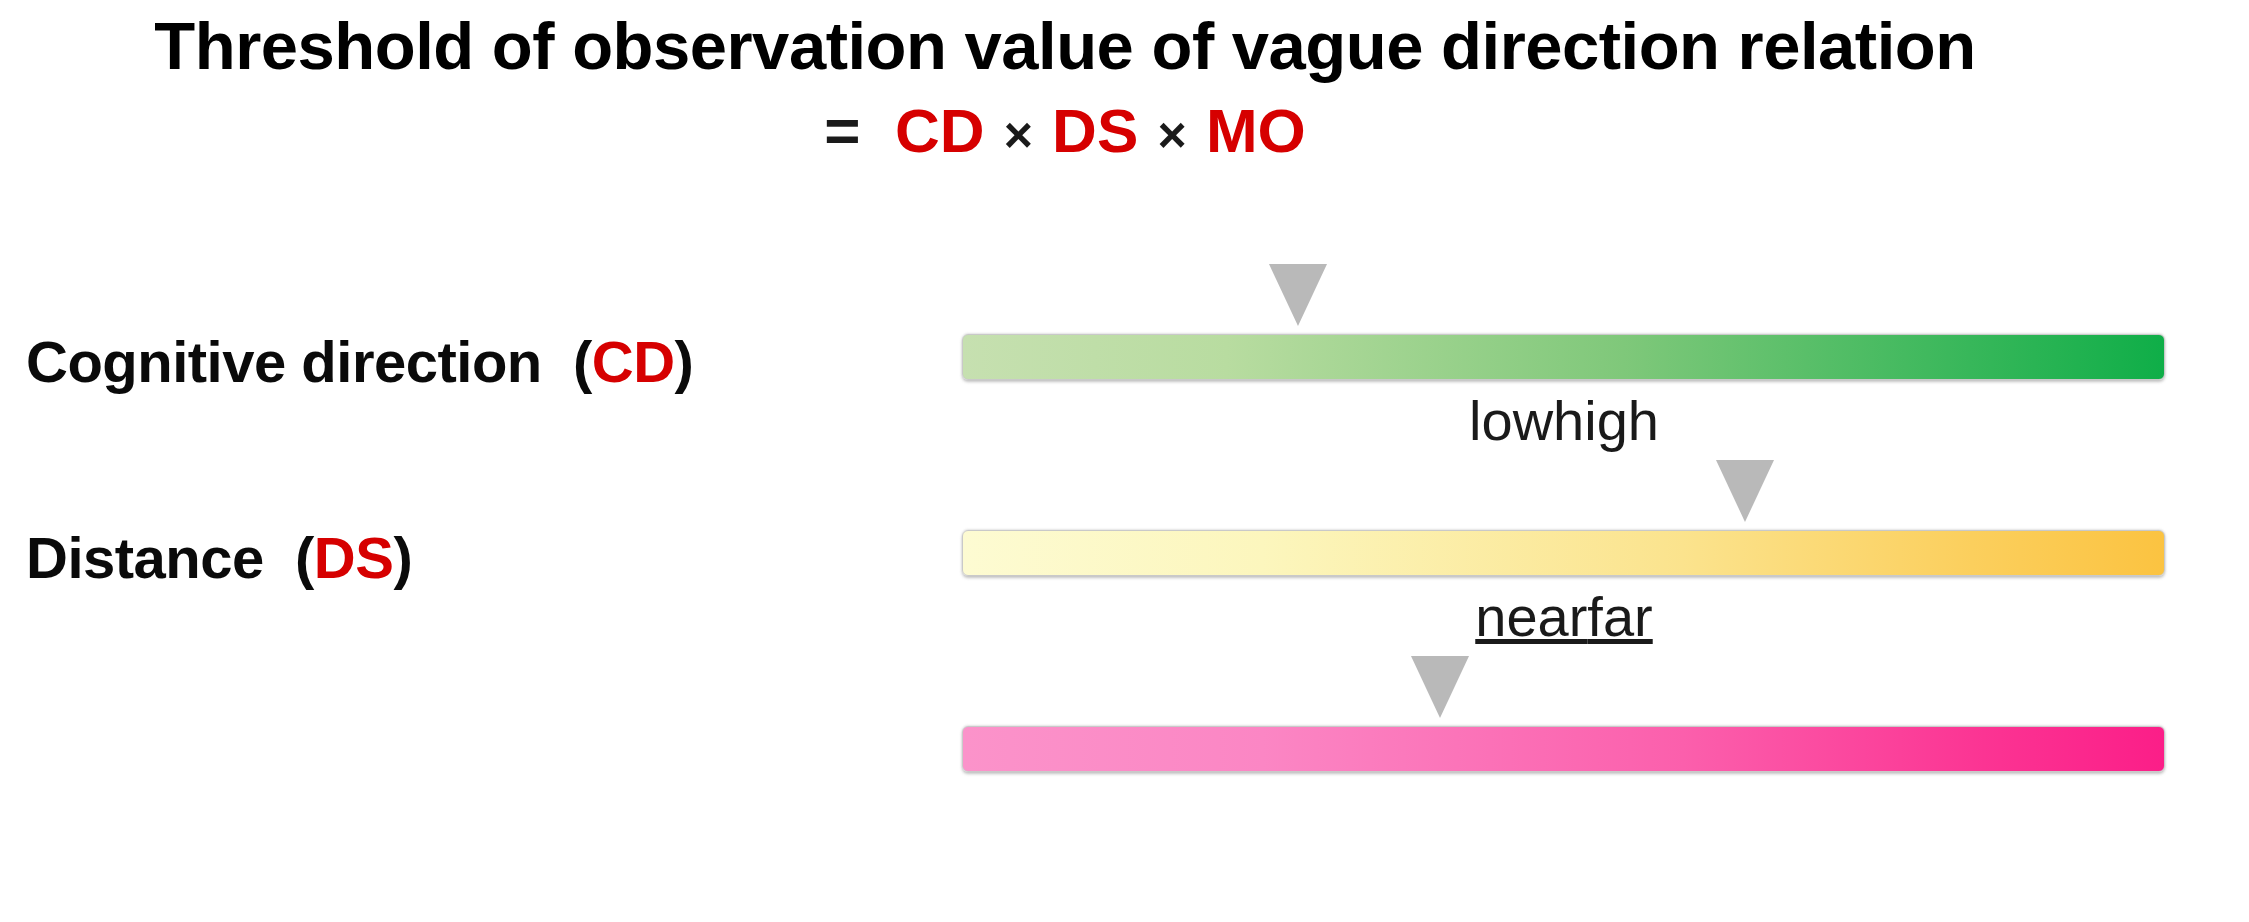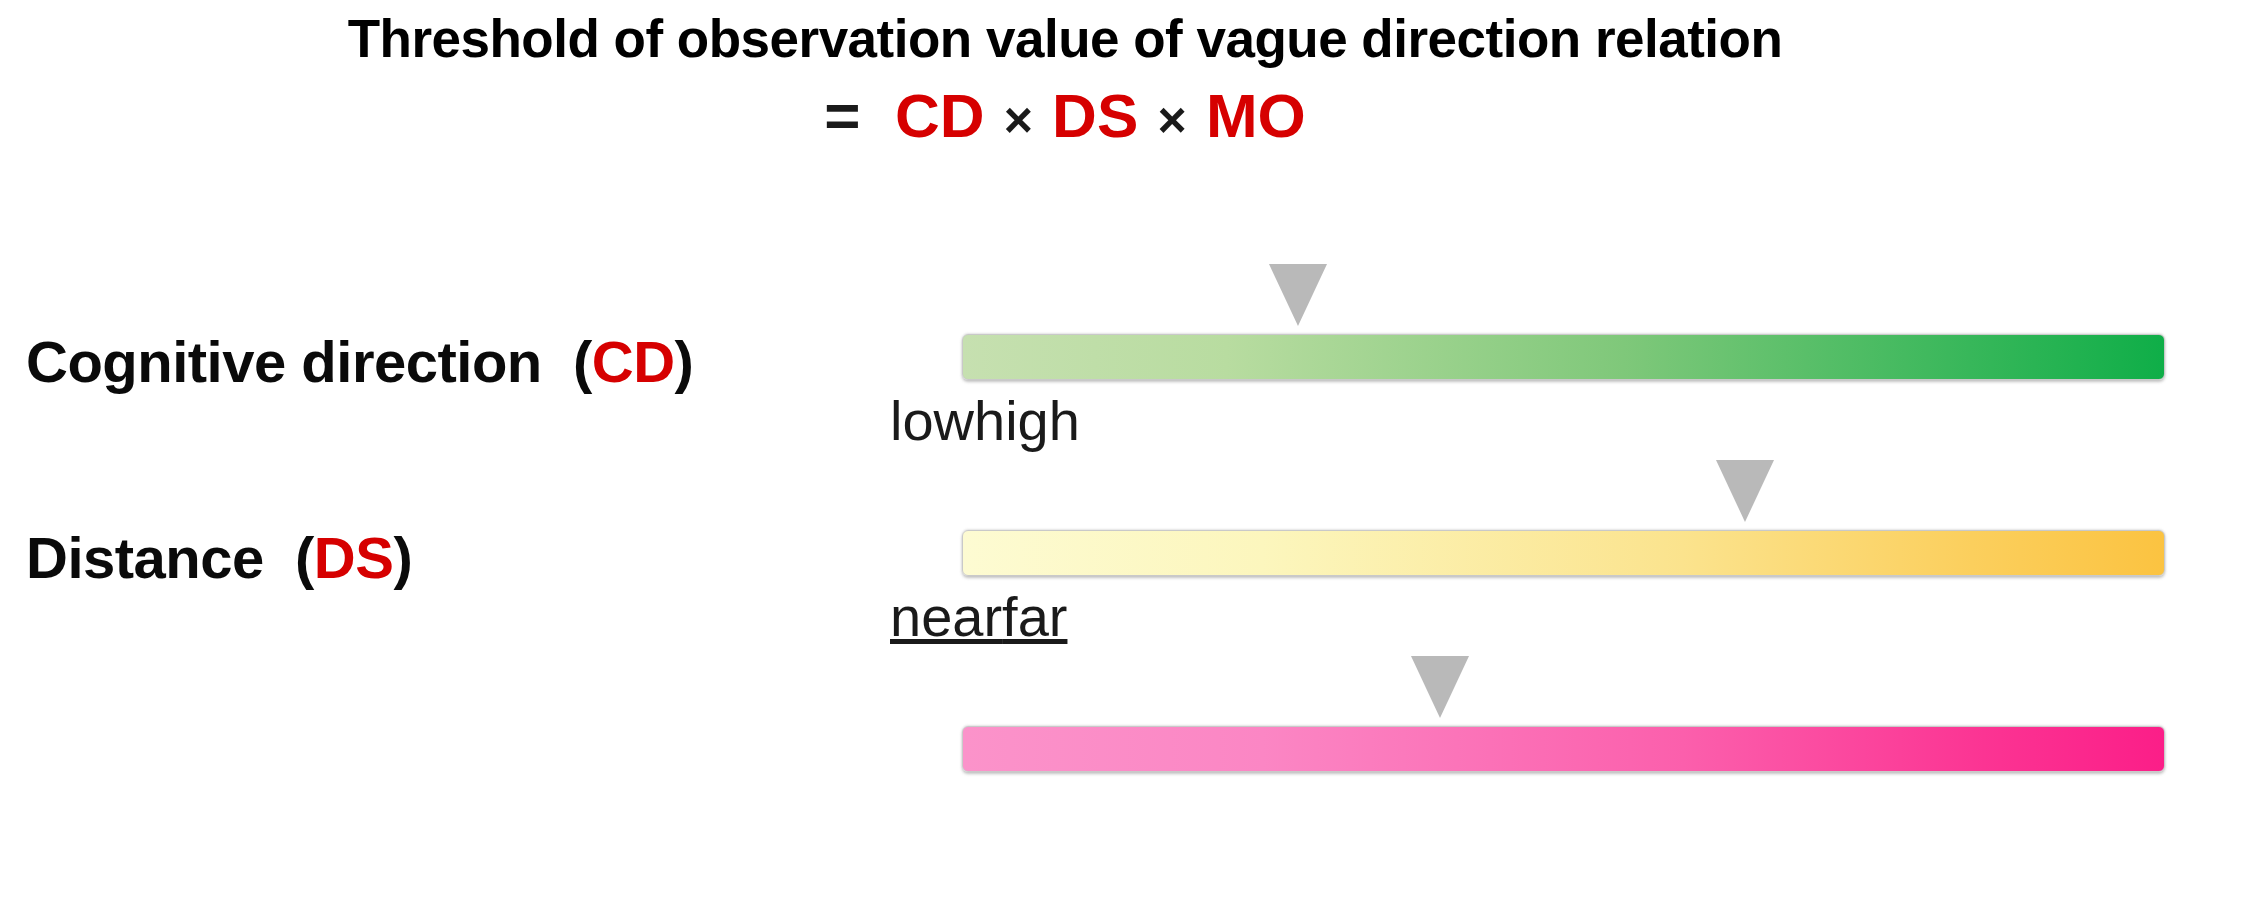--- a/index.html
+++ b/index.html
@@ -22,21 +22,21 @@
 
   
   .title-block {
     position: absolute;
     left: 0;
     top: 10px;
     width: 2130px;
     text-align: center;
   }
   .title-line1 {
-    font-size: 53px;
+    font-size: 67px;
     font-weight: bold;
     color: #000000;
     letter-spacing: -0.5px;
     line-height: 1.08;
     white-space: nowrap;
   }
   .title-line2 {
     font-size: 62px;
     font-weight: bold;
     color: #000000;
@@ -116,21 +116,21 @@
     border-top: 62px solid #b9b9b9;
     transform: translateX(-50%);
   }
 
   
   .scale {
     position: absolute;
     left: 890px;
     width: 1348px;
     display: flex;
-    justify-content: flex-start;
+    justify-content: center;
     font-size: 56px;
     font-weight: normal;
     color: #1a1a1a;
     letter-spacing: 0px;
   }
   .scale span {
     white-space: nowrap;
   }
 </style>
 </head>

